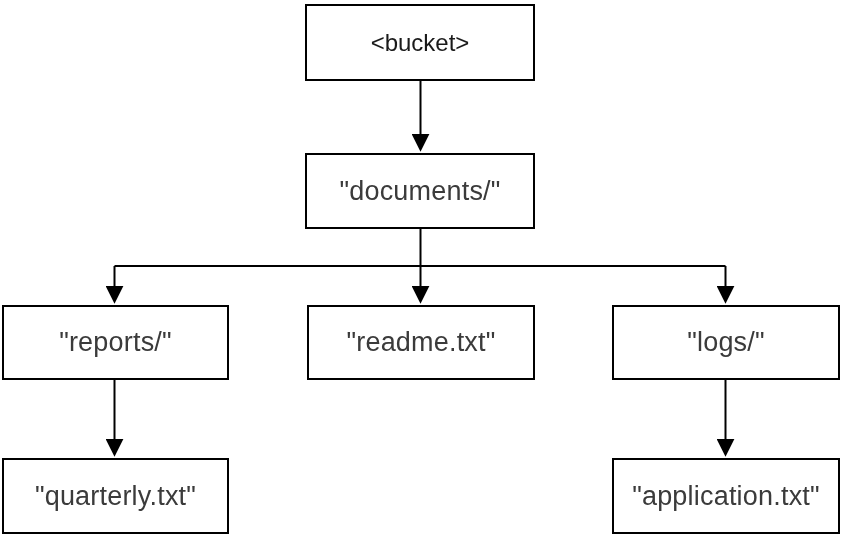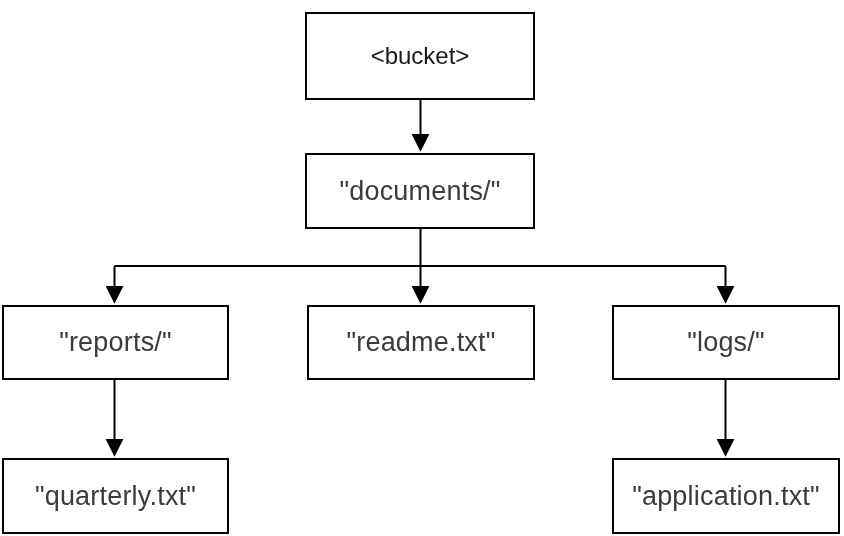--- a/index.html
+++ b/index.html
@@ -36,21 +36,21 @@
     color: #3b3b3b;
     font-size: 27px;
     letter-spacing: 0.2px;
   }
   #node-bucket .label {
     color: #1a1a1a;
     font-size: 24px;
     letter-spacing: 0;
   }
   
-  #node-bucket      { left: 305px; top: 12px;   width: 230px; height: 88px; }
+  #node-bucket      { left: 305px; top: 4px;   width: 230px; height: 77px; }
   #node-documents   { left: 305px; top: 153px; width: 230px; height: 76px; }
   #node-reports     { left: 2px;   top: 305px; width: 227px; height: 75px; }
   #node-readme      { left: 307px; top: 305px; width: 228px; height: 75px; }
   #node-logs        { left: 612px; top: 305px; width: 228px; height: 75px; }
   #node-quarterly   { left: 2px;   top: 458px; width: 227px; height: 76px; }
   #node-application { left: 612px; top: 458px; width: 228px; height: 76px; }
 </style>
 </head>
 <body>
 

